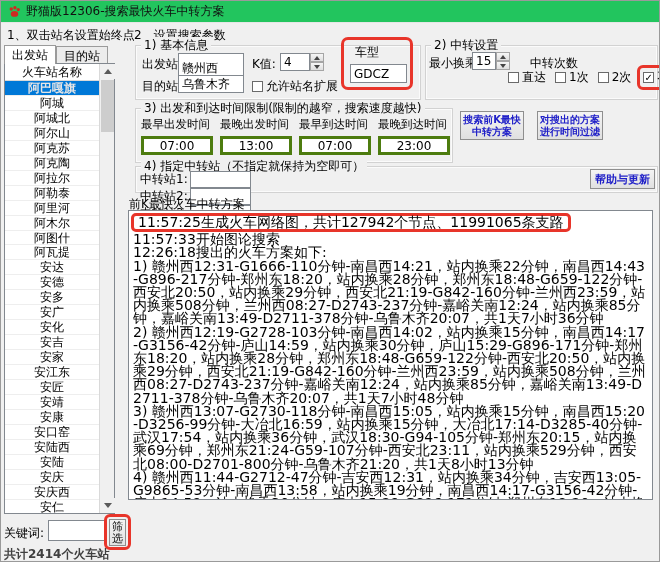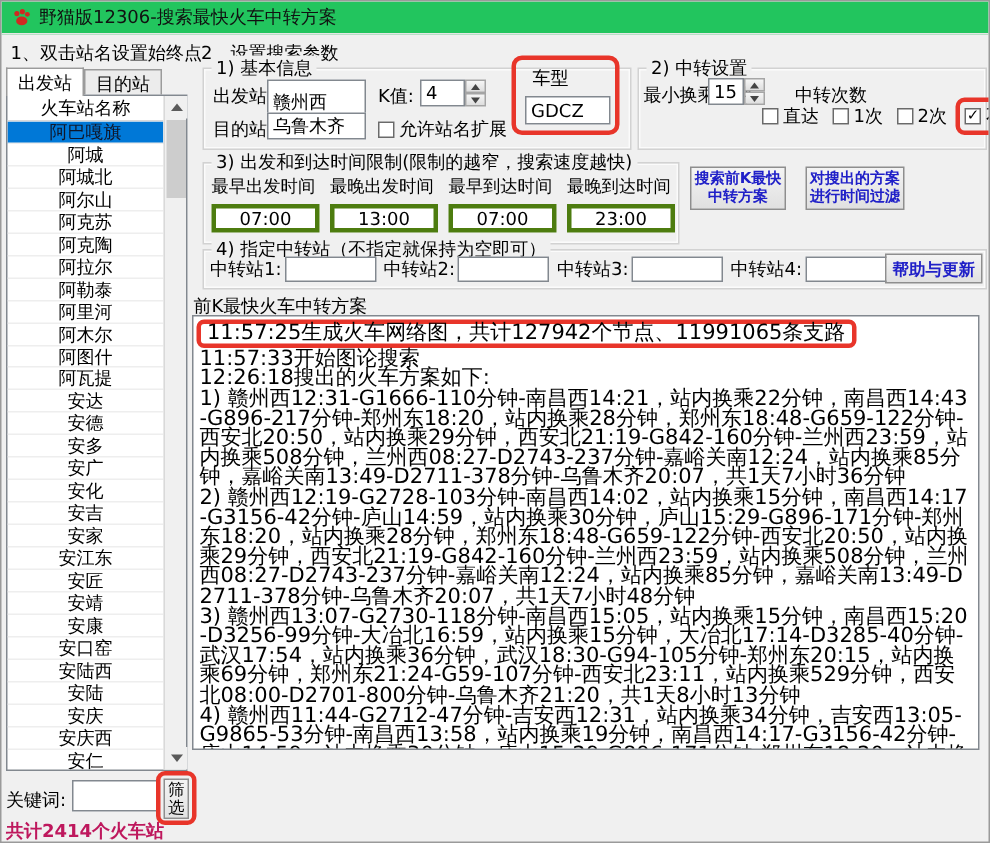--- a/index.html
+++ b/index.html
@@ -11,36 +11,36 @@
   .titlebar { position:absolute; left:0; top:0; width:100%; height:22px; background:#22c55e; display:flex; align-items:center; padding-left:7px; border-bottom:1px solid #e6e6e6; }
   .app-icon { width:13px; height:13px; margin-right:5px; flex:0 0 auto; }
   .title-text { font-size:12px; color:#111; }
 
   
   .lp-heading { position:absolute; left:6px; top:26px; }
   .tabs { position:absolute; left:3px; top:44px; display:flex; align-items:flex-end; }
   .tab { height:18px; padding:1px 7px 0; border:1px solid #9b9b9b; border-bottom:none; background:#ececec; }
   .tab.active { background:#fff; height:19px; z-index:2; }
 
-  .listbox { position:absolute; left:3px; top:62px; width:121px; height:451px; background:#fff; border:1px solid #82888f; }
+  .listbox { position:absolute; left:3px; top:62px; width:111px; height:451px; background:#fff; border:1px solid #82888f; }
   .list-header { height:17px; line-height:16px; text-align:center; border-bottom:1px solid #d9d9d9; margin-right:15px; }
   .station-rows { position:absolute; top:17px; left:0; right:15px; bottom:0; overflow:hidden; }
   .station-row { height:14.96px; line-height:15px; text-align:center; font-size:12px; border-bottom:1px solid #eeeeee; white-space:nowrap; overflow:hidden; }
-  .station-row.selected { background:#0078d7; color:#0f172a; }
+  .station-row.selected { background:#0078d7; color:#e5e5e5;font-weight:bold; }
   .list-scroll { position:absolute; top:0; right:0; width:15px; height:100%; background:#f0f0f0; border-left:1px solid #d9d9d9; }
   .sb-btn { position:absolute; left:0; width:15px; height:15px; background:#f0f0f0; display:flex; align-items:center; justify-content:center; }
   .sb-up { top:0; } .sb-down { bottom:0; }
   .tri-up { width:0; height:0; border-left:4px solid transparent; border-right:4px solid transparent; border-bottom:5px solid #5a5a5a; }
   .tri-dn { width:0; height:0; border-left:4px solid transparent; border-right:4px solid transparent; border-top:5px solid #5a5a5a; }
   .sb-thumb { position:absolute; top:16px; left:1px; width:13px; height:52px; background:#cdcdcd; }
 
   .keyword-label { position:absolute; left:3px; top:524px; }
   .keyword-input { position:absolute; left:47px; top:519px; width:57px; height:21px; border:1px solid #82888f; background:#fff; font:inherit; padding:1px 3px; }
   .filter-btn { position:absolute; left:108px; top:518px; width:17px; height:27px; font-size:11px; line-height:12px; word-break:break-all; background:linear-gradient(#f4f4f4,#e2e2e2); border:1px solid #8e8e8e; padding:0; font-family:inherit; }
-  .total-text { position:absolute; left:3px; top:545px; color:#be185d; font-weight:bold; }
+  .total-text { position:absolute; left:3px; top:545px; color:#404040; font-weight:bold; }
 
   
   .rp-heading { position:absolute; left:133px; top:26px; }
   .group { position:absolute; border:1px solid #d2d2d2; box-shadow:inset 0 0 0 1px #fbfbfb; }
   .group-label { position:absolute; top:-9px; left:5px; background:#f0f0f0; padding:0 3px; white-space:nowrap; }
   .lbl { position:absolute; white-space:nowrap; }
   .inp { position:absolute; border:1px solid #82888f; background:#fff; font:inherit; font-size:12px; padding:0 3px; }
   .spinner { position:absolute; width:14px; display:flex; flex-direction:column; }
   .sp-b { flex:1; background:linear-gradient(#f6f6f6,#dedede); border:1px solid #a5a5a5; display:flex; align-items:center; justify-content:center; }
   .sp-b .tri-up, .sp-b .tri-dn { border-left-width:3px; border-right-width:3px; border-bottom-width:4px; border-top-width:4px; }
@@ -71,21 +71,21 @@
   .time-cols { position:absolute; left:5px; top:7px; display:flex; gap:7px; }
   .time-col { width:72px; }
   .time-lbl { font-size:12px; white-space:nowrap; transform:scale(0.96); transform-origin:left; }
   .time-inp { position:static; display:block; width:72px; height:19px; margin-top:3px; border:3px solid #4d7c0f; background:#fff; font:inherit; padding:6px 3px;text-align:center; }
 
   .btn-blue { position:absolute; background:linear-gradient(#f4f4f4,#e0e0e0); border:1px solid #8e8e8e; color:#2020c8; font-weight:bold; font-family:inherit; }
   .btn-search { left:459px; top:110px; width:64px; height:29px; font-size:10px; line-height:12px; padding:0 2px; }
   .btn-timefilter { left:536px; top:110px; width:66px; height:29px; font-size:10px; line-height:12px; padding:0 2px; }
 
   .group4 { left:134px; top:165px; width:523px; height:27px; }
-  .via-row { position:absolute; left:4px; top:4px; display:flex; align-items:flex-start; }
+  .via-row { position:absolute; left:4px; top:4px; display:flex; align-items:flex-start;flex-direction:column; }
   .via-item { display:flex; align-items:center; }
   .via-lbl { white-space:nowrap; }
   .via-inp { position:static; width:61px; height:17px; margin:0 5px 0 2px; border:1px solid #82888f; background:#fff; font:inherit; }
   .btn-help { left:454px; top:2px; width:65px; height:20px; position:absolute; font-size:11px; padding:0; background:linear-gradient(#f4f4f4,#e0e0e0); border:1px solid #8e8e8e; color:#2020c8; font-weight:bold; font-family:inherit; }
 
   
   .results-label { position:absolute; left:128px; top:195px; }
   .results-box { position:absolute; left:127px; top:209px; width:525px; height:290px; background:#fff; border:1px solid #82888f; padding:2px 4px; font-size:14px; line-height:13.2px; overflow:hidden; }
   .red-box { display:inline-block; border:3px solid #e8352a; border-radius:5px; padding:0 4px; margin:0 0 1px -2px; }
   .log-line { white-space:normal; word-break:break-all; }

